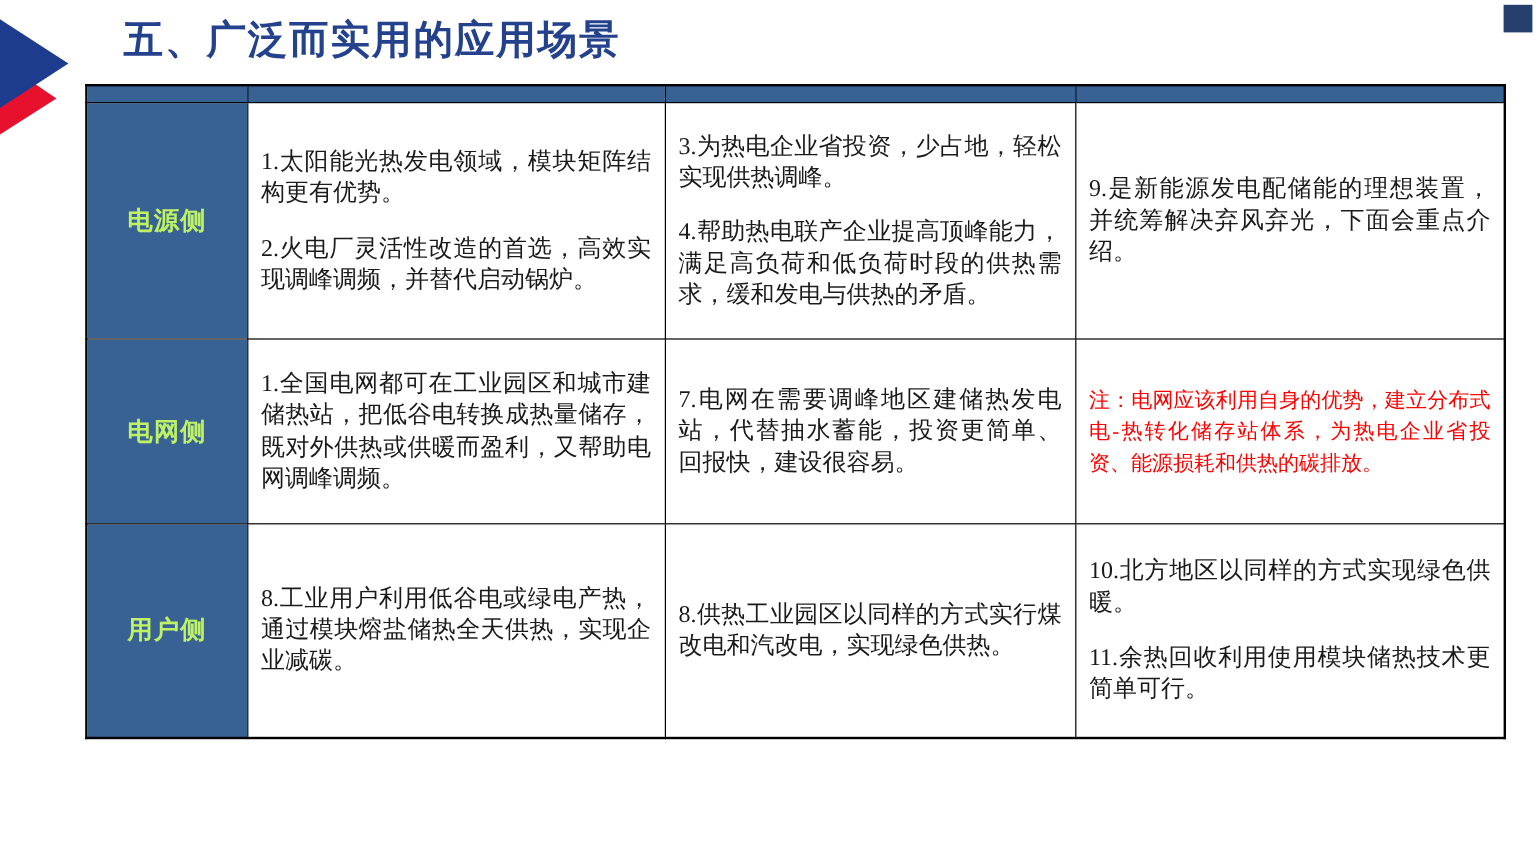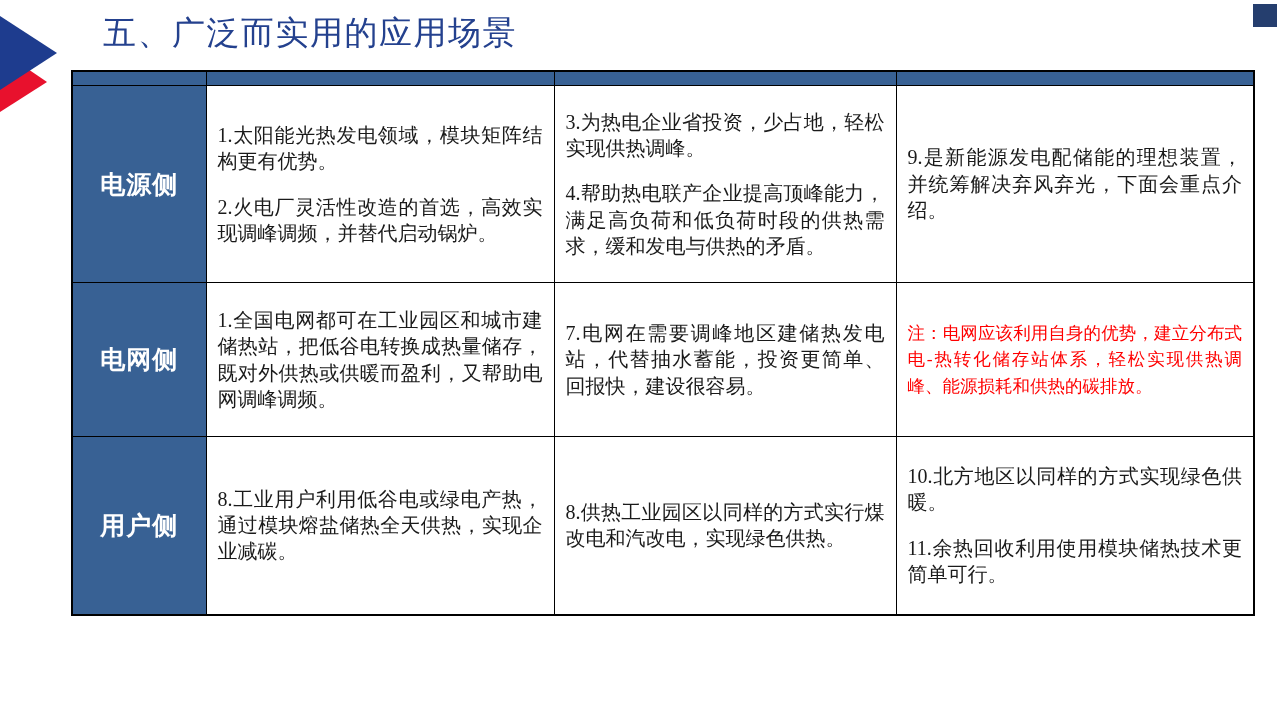--- a/index.html
+++ b/index.html
@@ -7,37 +7,37 @@
     width:1280px;height:720px;position:relative;background:#ffffff;overflow:hidden;
     font-family:"Liberation Serif","DejaVu Serif",serif;
   }
   .logo{position:absolute;left:0;top:0;width:60px;height:115px;}
   .corner-square{
     position:absolute;right:3px;top:4px;width:24px;height:23px;
     background:var(--corner-navy,#253E6E);
   }
   .title{
     position:absolute;left:103px;top:11px;
-    font-size:33px;font-weight:normal;letter-spacing:1.5px;
+    font-size:33px;font-weight:bold;letter-spacing:1.5px;
     color:var(--title-blue,#24418E);
     font-family:"Liberation Serif","DejaVu Serif",serif;
     white-space:nowrap;
   }
   table.app-table{
     position:absolute;left:71px;top:70px;width:1182px;
     border-collapse:collapse;table-layout:fixed;
     border:2px solid #000;
   }
   table.app-table td{border:1px solid #000;overflow:hidden;}
   .hdr-cell{background:var(--accent-blue,#386194);height:13px;padding:0;}
   .label-cell{
     background:var(--accent-blue,#386194);
-    color:#ffffff;text-align:center;vertical-align:middle;
+    color:#bef264;text-align:center;vertical-align:middle;
     font-family:"Liberation Sans","DejaVu Sans",sans-serif;
-    font-weight:bold;font-size:25px;letter-spacing:1px;
+    font-weight:bold;font-size:21px;letter-spacing:1px;
   }
   .body-cell{
     vertical-align:middle;text-align:justify;
     color:#1a1a1a;font-size:20px;line-height:1.32;
     padding:4px 11px 4px 11px;
   }
   .body-cell p{margin:0;}
   .body-cell p + p{margin-top:19px;}
   .gap-wide p + p{}
   .note-red{
@@ -90,21 +90,21 @@
 
   <tr class="r2">
     <td class="label-cell">电网侧</td>
     <td class="body-cell">
       <p>1.全国电网都可在工业园区和城市建储热站，把低谷电转换成热量储存，既对外供热或供暖而盈利，又帮助电网调峰调频。</p>
     </td>
     <td class="body-cell">
       <p>7.电网在需要调峰地区建储热发电站，代替抽水蓄能，投资更简单、回报快，建设很容易。</p>
     </td>
     <td class="body-cell note-red">
-      <p>注：电网应该利用自身的优势，建立分布式电-热转化储存站体系，轻松实现供热调峰、能源损耗和供热的碳排放。</p>
+      <p>注：电网应该利用自身的优势，建立分布式电-热转化储存站体系，为热电企业省投资、能源损耗和供热的碳排放。</p>
     </td>
   </tr>
 
   <tr class="r3">
     <td class="label-cell">用户侧</td>
     <td class="body-cell">
       <p>8.工业用户利用低谷电或绿电产热，通过模块熔盐储热全天供热，实现企业减碳。</p>
     </td>
     <td class="body-cell">
       <p>8.供热工业园区以同样的方式实行煤改电和汽改电，实现绿色供热。</p>

